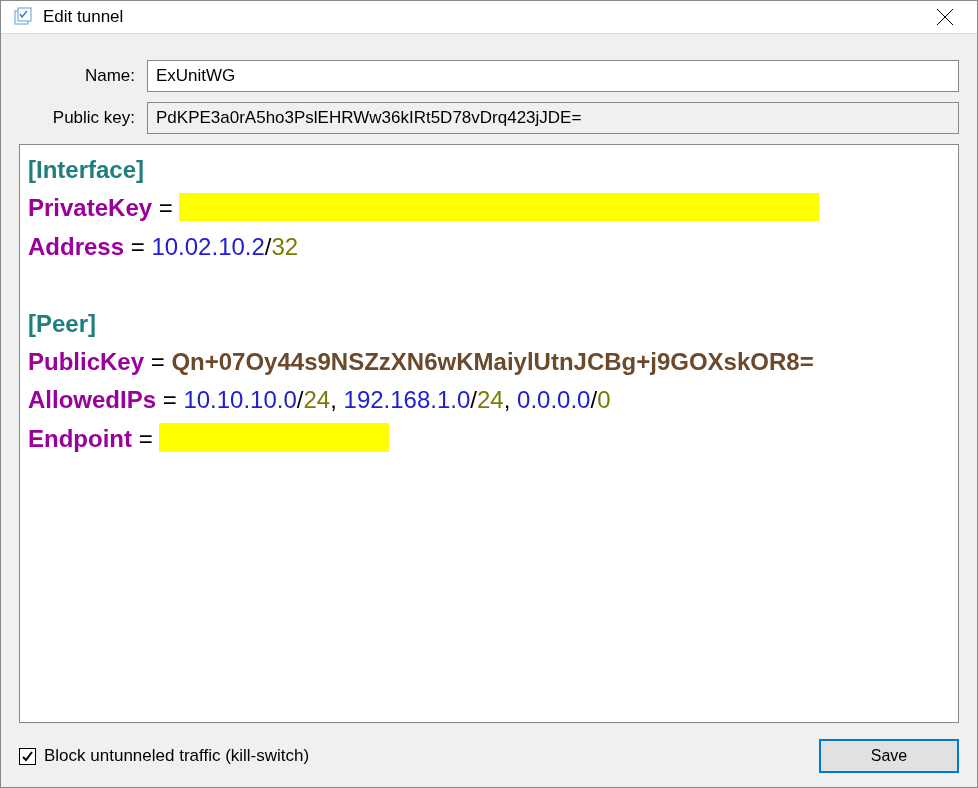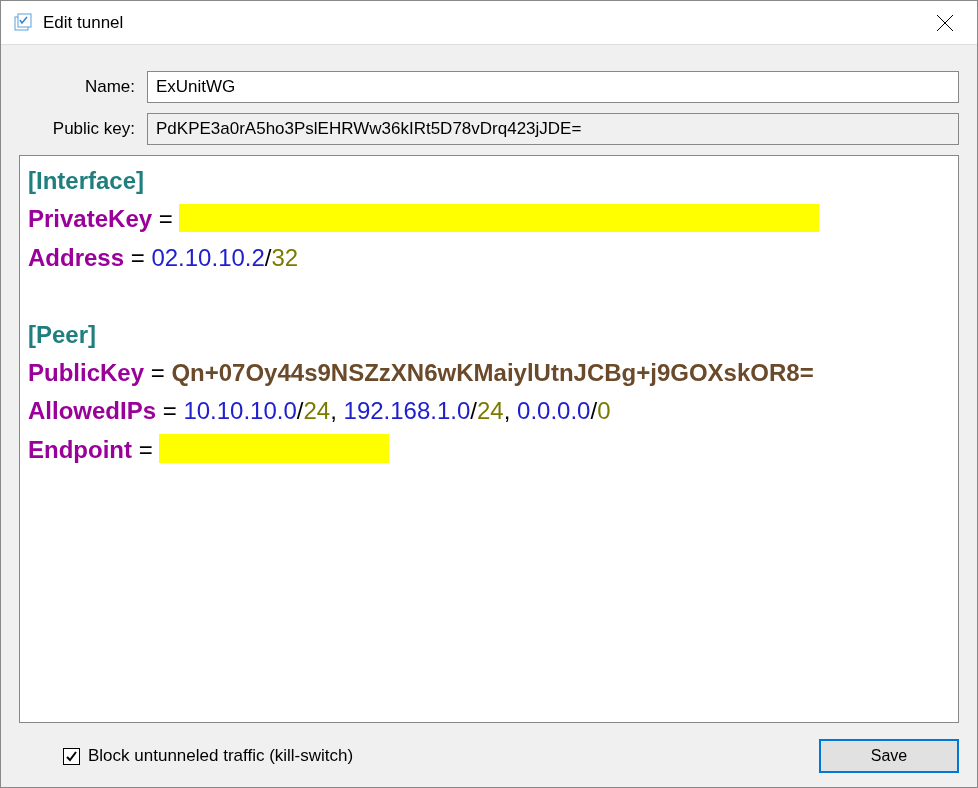--- a/index.html
+++ b/index.html
@@ -10,21 +10,21 @@
     }
     .window {
       width: 978px;
       height: 788px;
       border: 1px solid #888;
       background: #fff;
       display: flex;
       flex-direction: column;
     }
     .titlebar {
-      height: 44px;
+      height: 33px;
       background: #fff;
       display: flex;
       align-items: center;
       padding: 8px 12px;
       border-bottom: 1px solid #ddd;
     }
     .title-icon {
       width: 20px;
       height: 20px;
       margin-right: 10px;
@@ -103,21 +103,20 @@
     .footer {
       display: flex;
       align-items: center;
       margin-top: 16px;
     }
     .checkbox-wrap {
       display: flex;
       align-items: center;
       gap: 8px;
       font-size: 17px;
-      margin-left: 44px;
     }
     .checkbox {
       width: 17px;
       height: 17px;
       border: 1px solid #000;
       background: #fff;
       display: flex;
       align-items: center;
       justify-content: center;
     }
@@ -176,21 +175,21 @@
     <div class="config-editor">
       <div><span class="section">[Interface]</span></div>
       <div>
         <span class="ckey">PrivateKey</span>
         <span class="eq"> = </span>
         <span class="redact pk"></span>
       </div>
       <div>
         <span class="ckey">Address</span>
         <span class="eq"> = </span>
-        <span class="ip">02.10.10.2</span><span class="punct">/</span><span class="num">32</span>
+        <span class="ip">10.02.10.2</span><span class="punct">/</span><span class="num">32</span>
       </div>
       <div>&nbsp;</div>
       <div><span class="section">[Peer]</span></div>
       <div>
         <span class="ckey">PublicKey</span>
         <span class="eq"> = </span>
         <span class="txt">Qn+07Oy44s9NSZzXN6wKMaiylUtnJCBg+j9GOXskOR8=</span>
       </div>
       <div>
         <span class="ckey">AllowedIPs</span>

